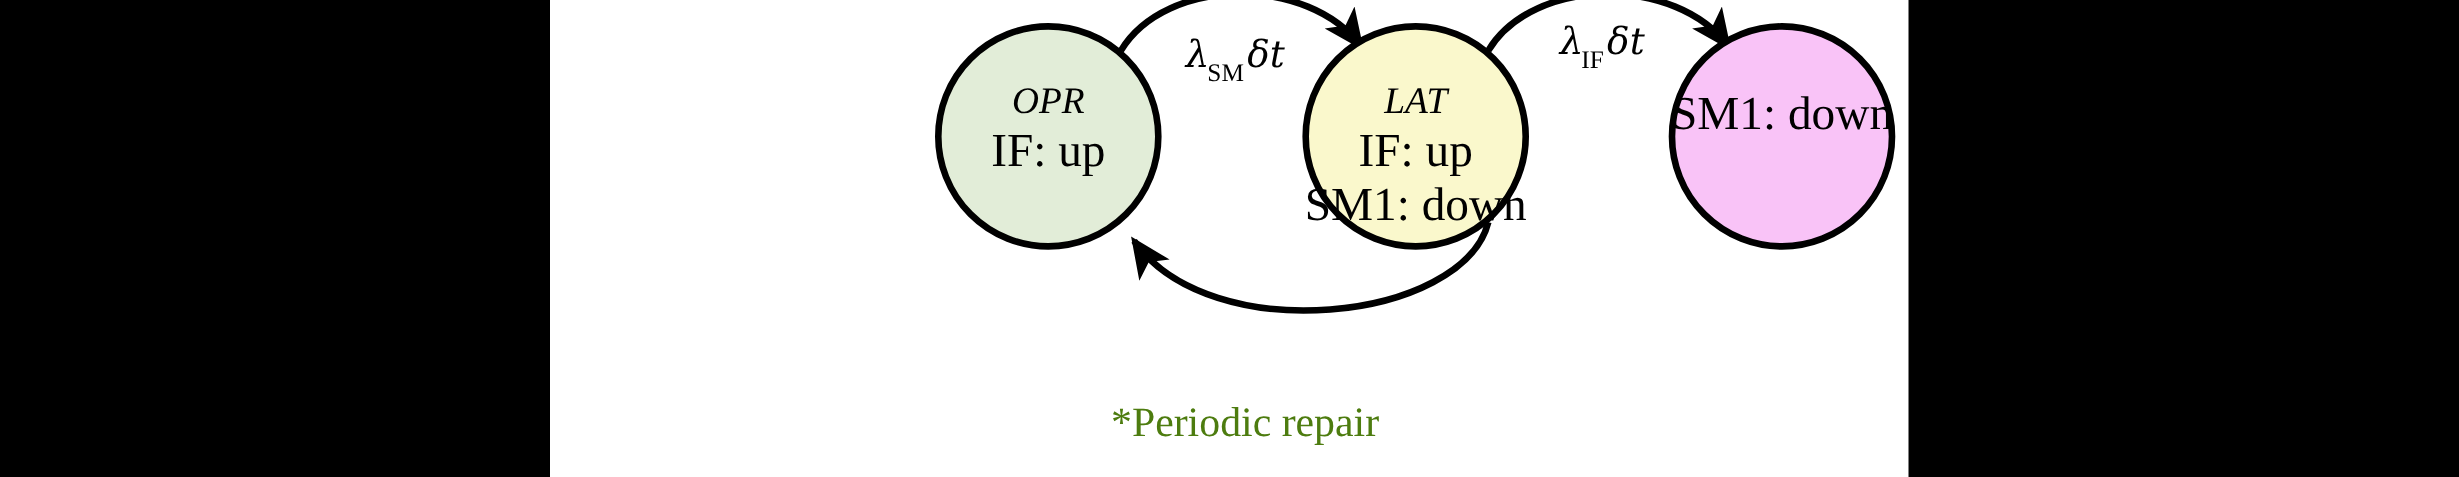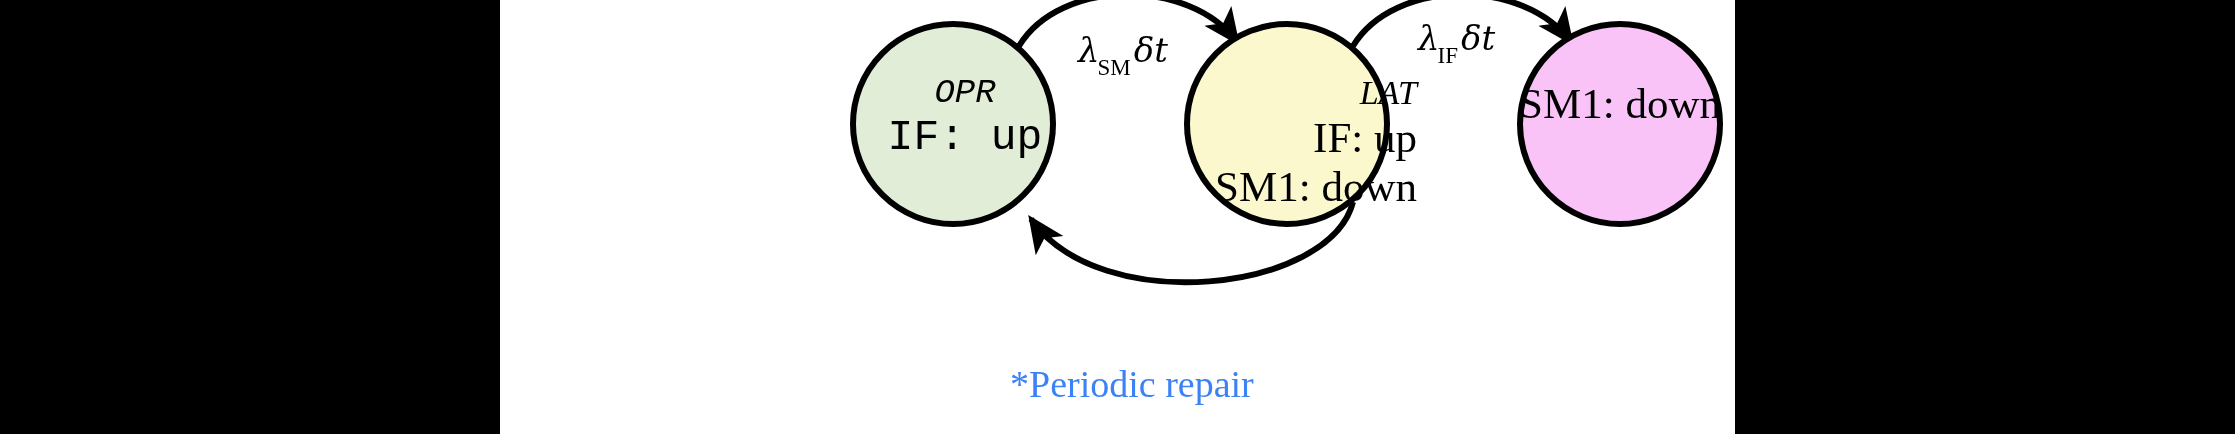--- a/index.html
+++ b/index.html
@@ -84,21 +84,21 @@
     letter-spacing: 0px;
   }
   .edge-label .dt {
     font-style: italic;
     font-family: "DejaVu Serif", "Liberation Serif", serif;
     margin-left: 1px;
     text-align: center;
   }
   .caption {
     position: absolute;
-    color: #3b82f6;
+    color: #4d7c0f;
     font-size: 38px;
     white-space: nowrap;
     pointer-events: none;
   }
 </style>
 </head>
 <body>
 
 <div id="root">
 
@@ -118,26 +118,26 @@
 
       <path d="M 853,46 C 894,-22 1024,-22 1071,42" fill="none" stroke="#000000" stroke-width="6" marker-end="url(#arrowhead)"></path>
 
       <path d="M 853,202 C 830,292 600,318 531,219" fill="none" stroke="#000000" stroke-width="6" marker-end="url(#arrowhead)"></path>
 
       <circle cx="453" cy="124" r="100" fill="#E2EDD8" stroke="#000000" stroke-width="6"></circle>
       <circle cx="787" cy="124" r="100" fill="#FAF8CC" stroke="#000000" stroke-width="6"></circle>
       <circle cx="1120" cy="124" r="100" fill="#F9C3F7" stroke="#000000" stroke-width="6"></circle>
     </svg>
 
-    <div class="node-label-group" style="left:335px; top:76px;font-family:Liberation Mono, monospace;">
+    <div class="node-label-group" style="left:323px; top:76px;">
       <span class="node-title">OPR</span>
       <span class="node-line">IF: up</span>
     </div>
 
-    <div class="node-label-group" style="left:657px; top:76px;text-align:right;">
+    <div class="node-label-group" style="left:657px; top:76px;">
       <span class="node-title">LAT</span>
       <span class="node-line">IF: up</span>
       <span class="node-line">SM1: down</span>
     </div>
 
     <div class="node-label-group" style="left:990px; top:76px;">
       <span class="node-line">SM1: down</span>
     </div>
 
     <div class="edge-label" style="left:578px; top:30px;">

